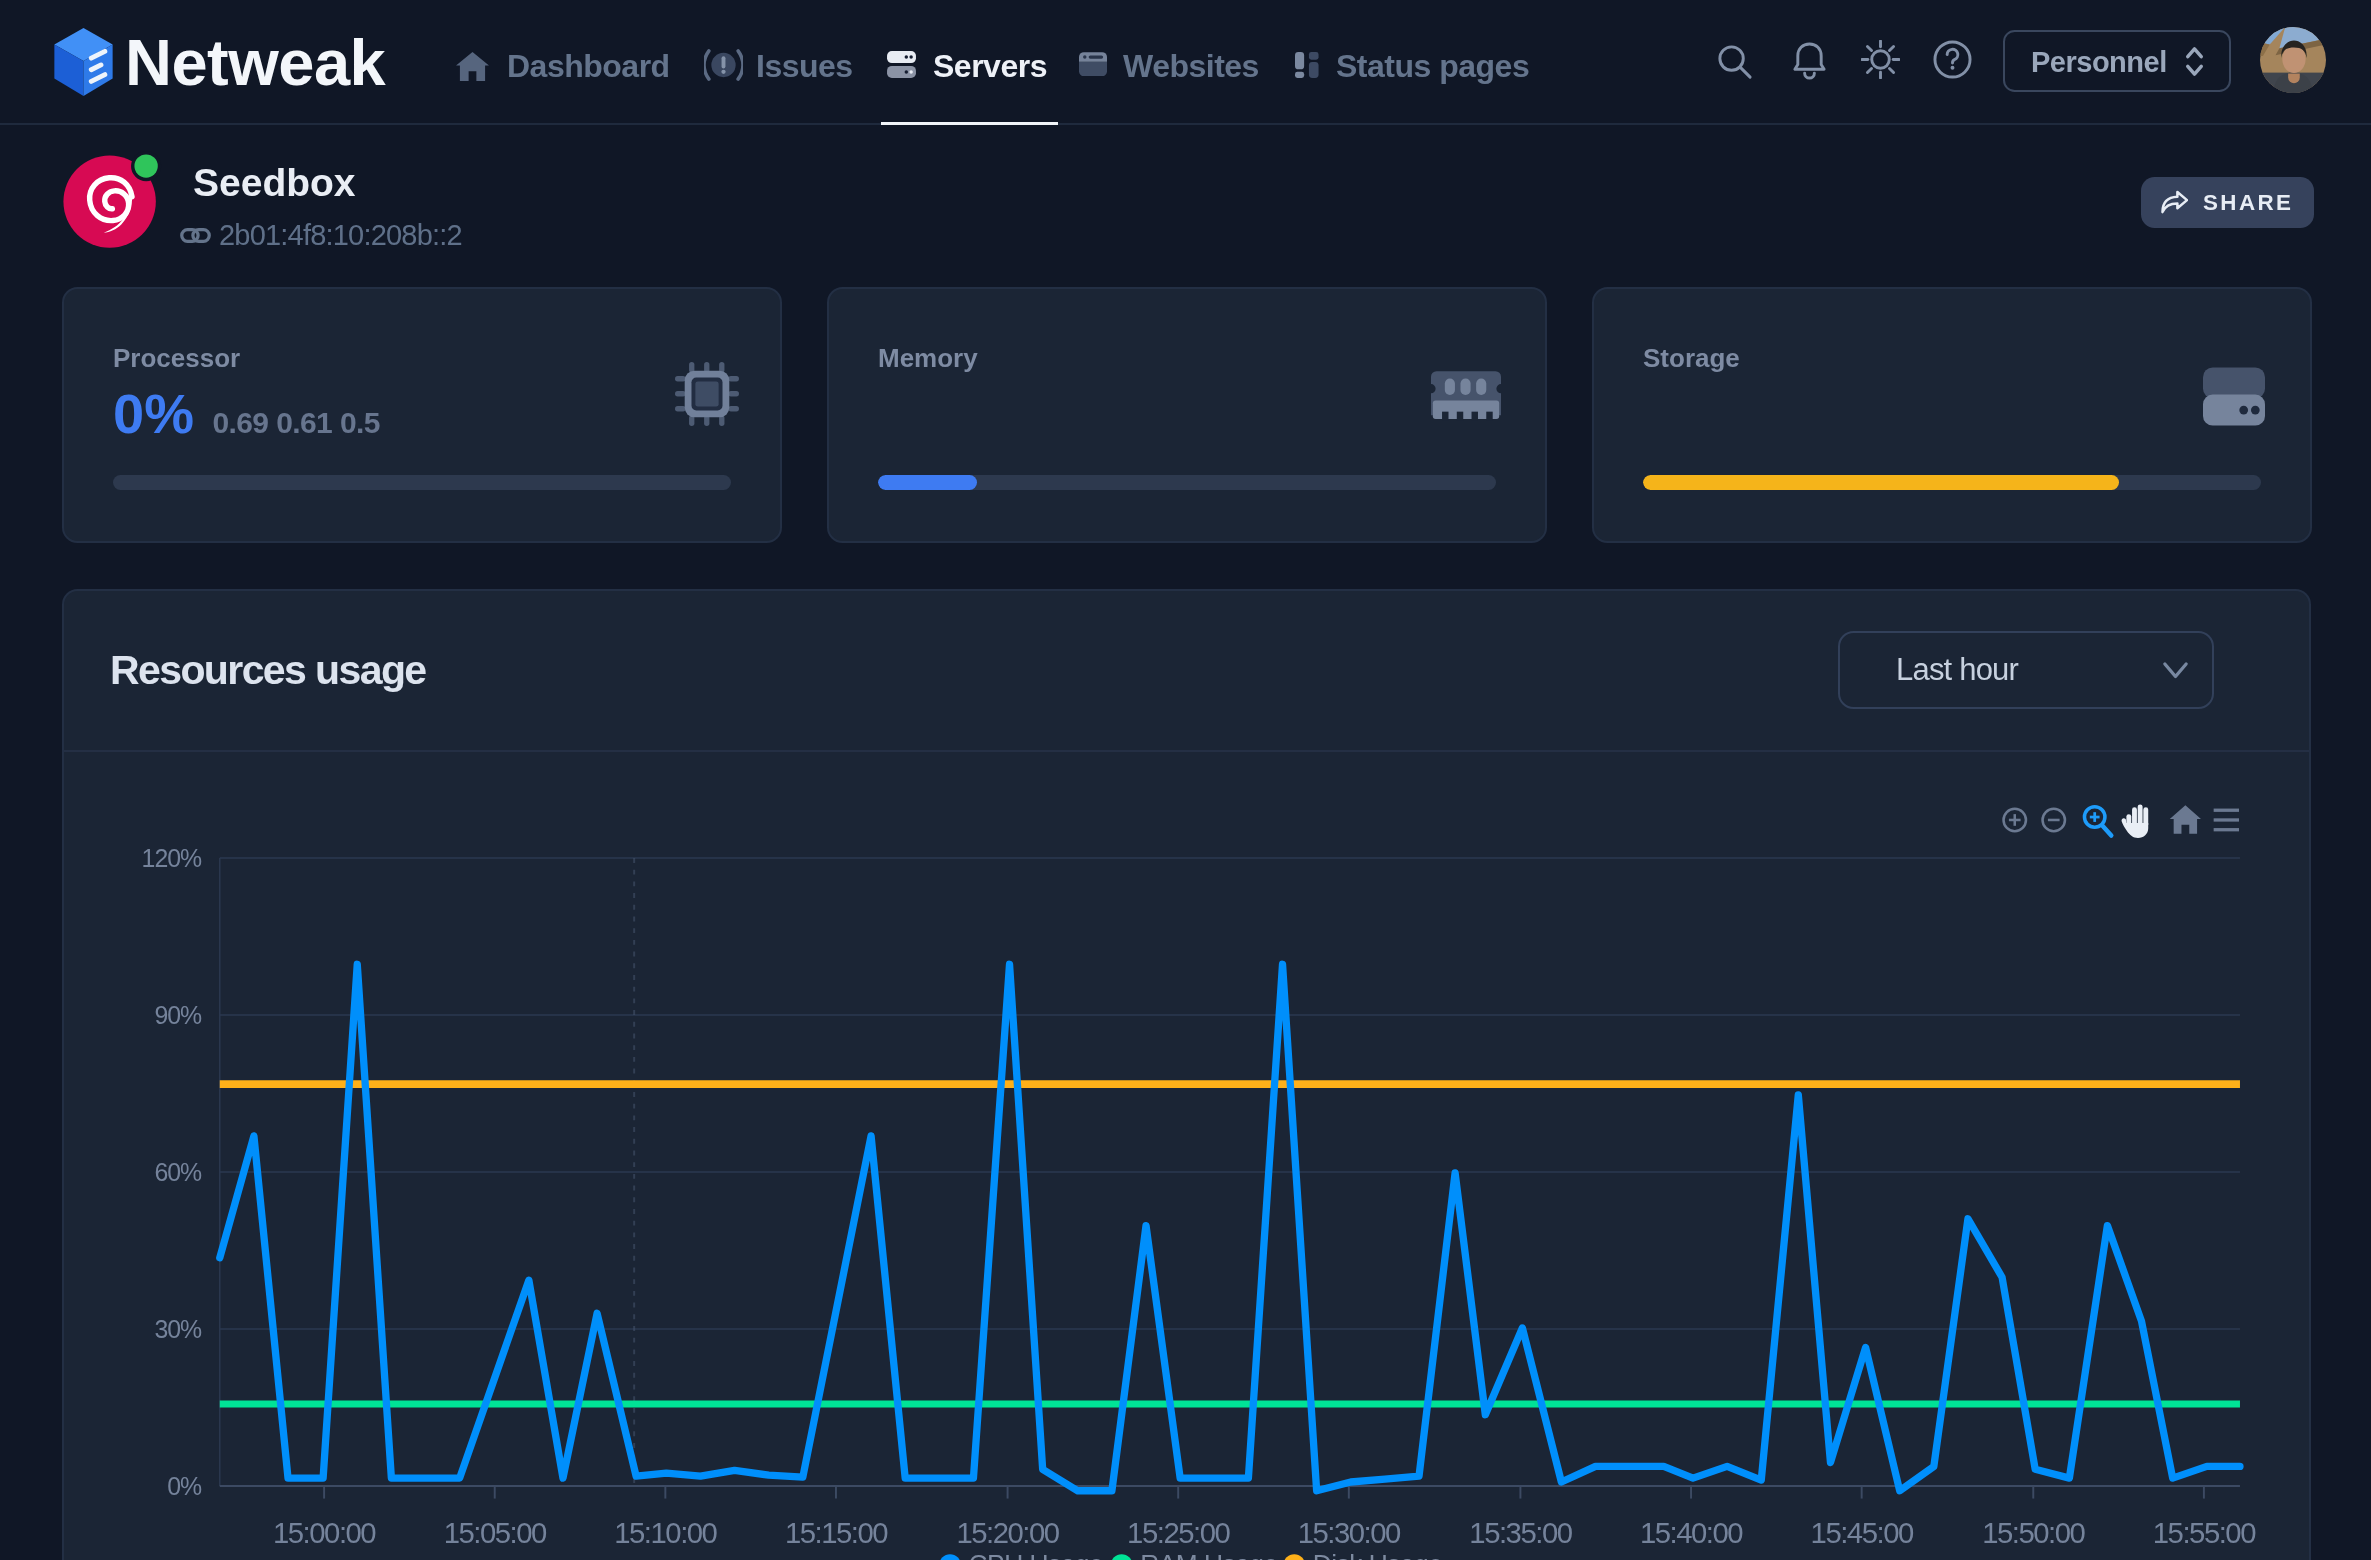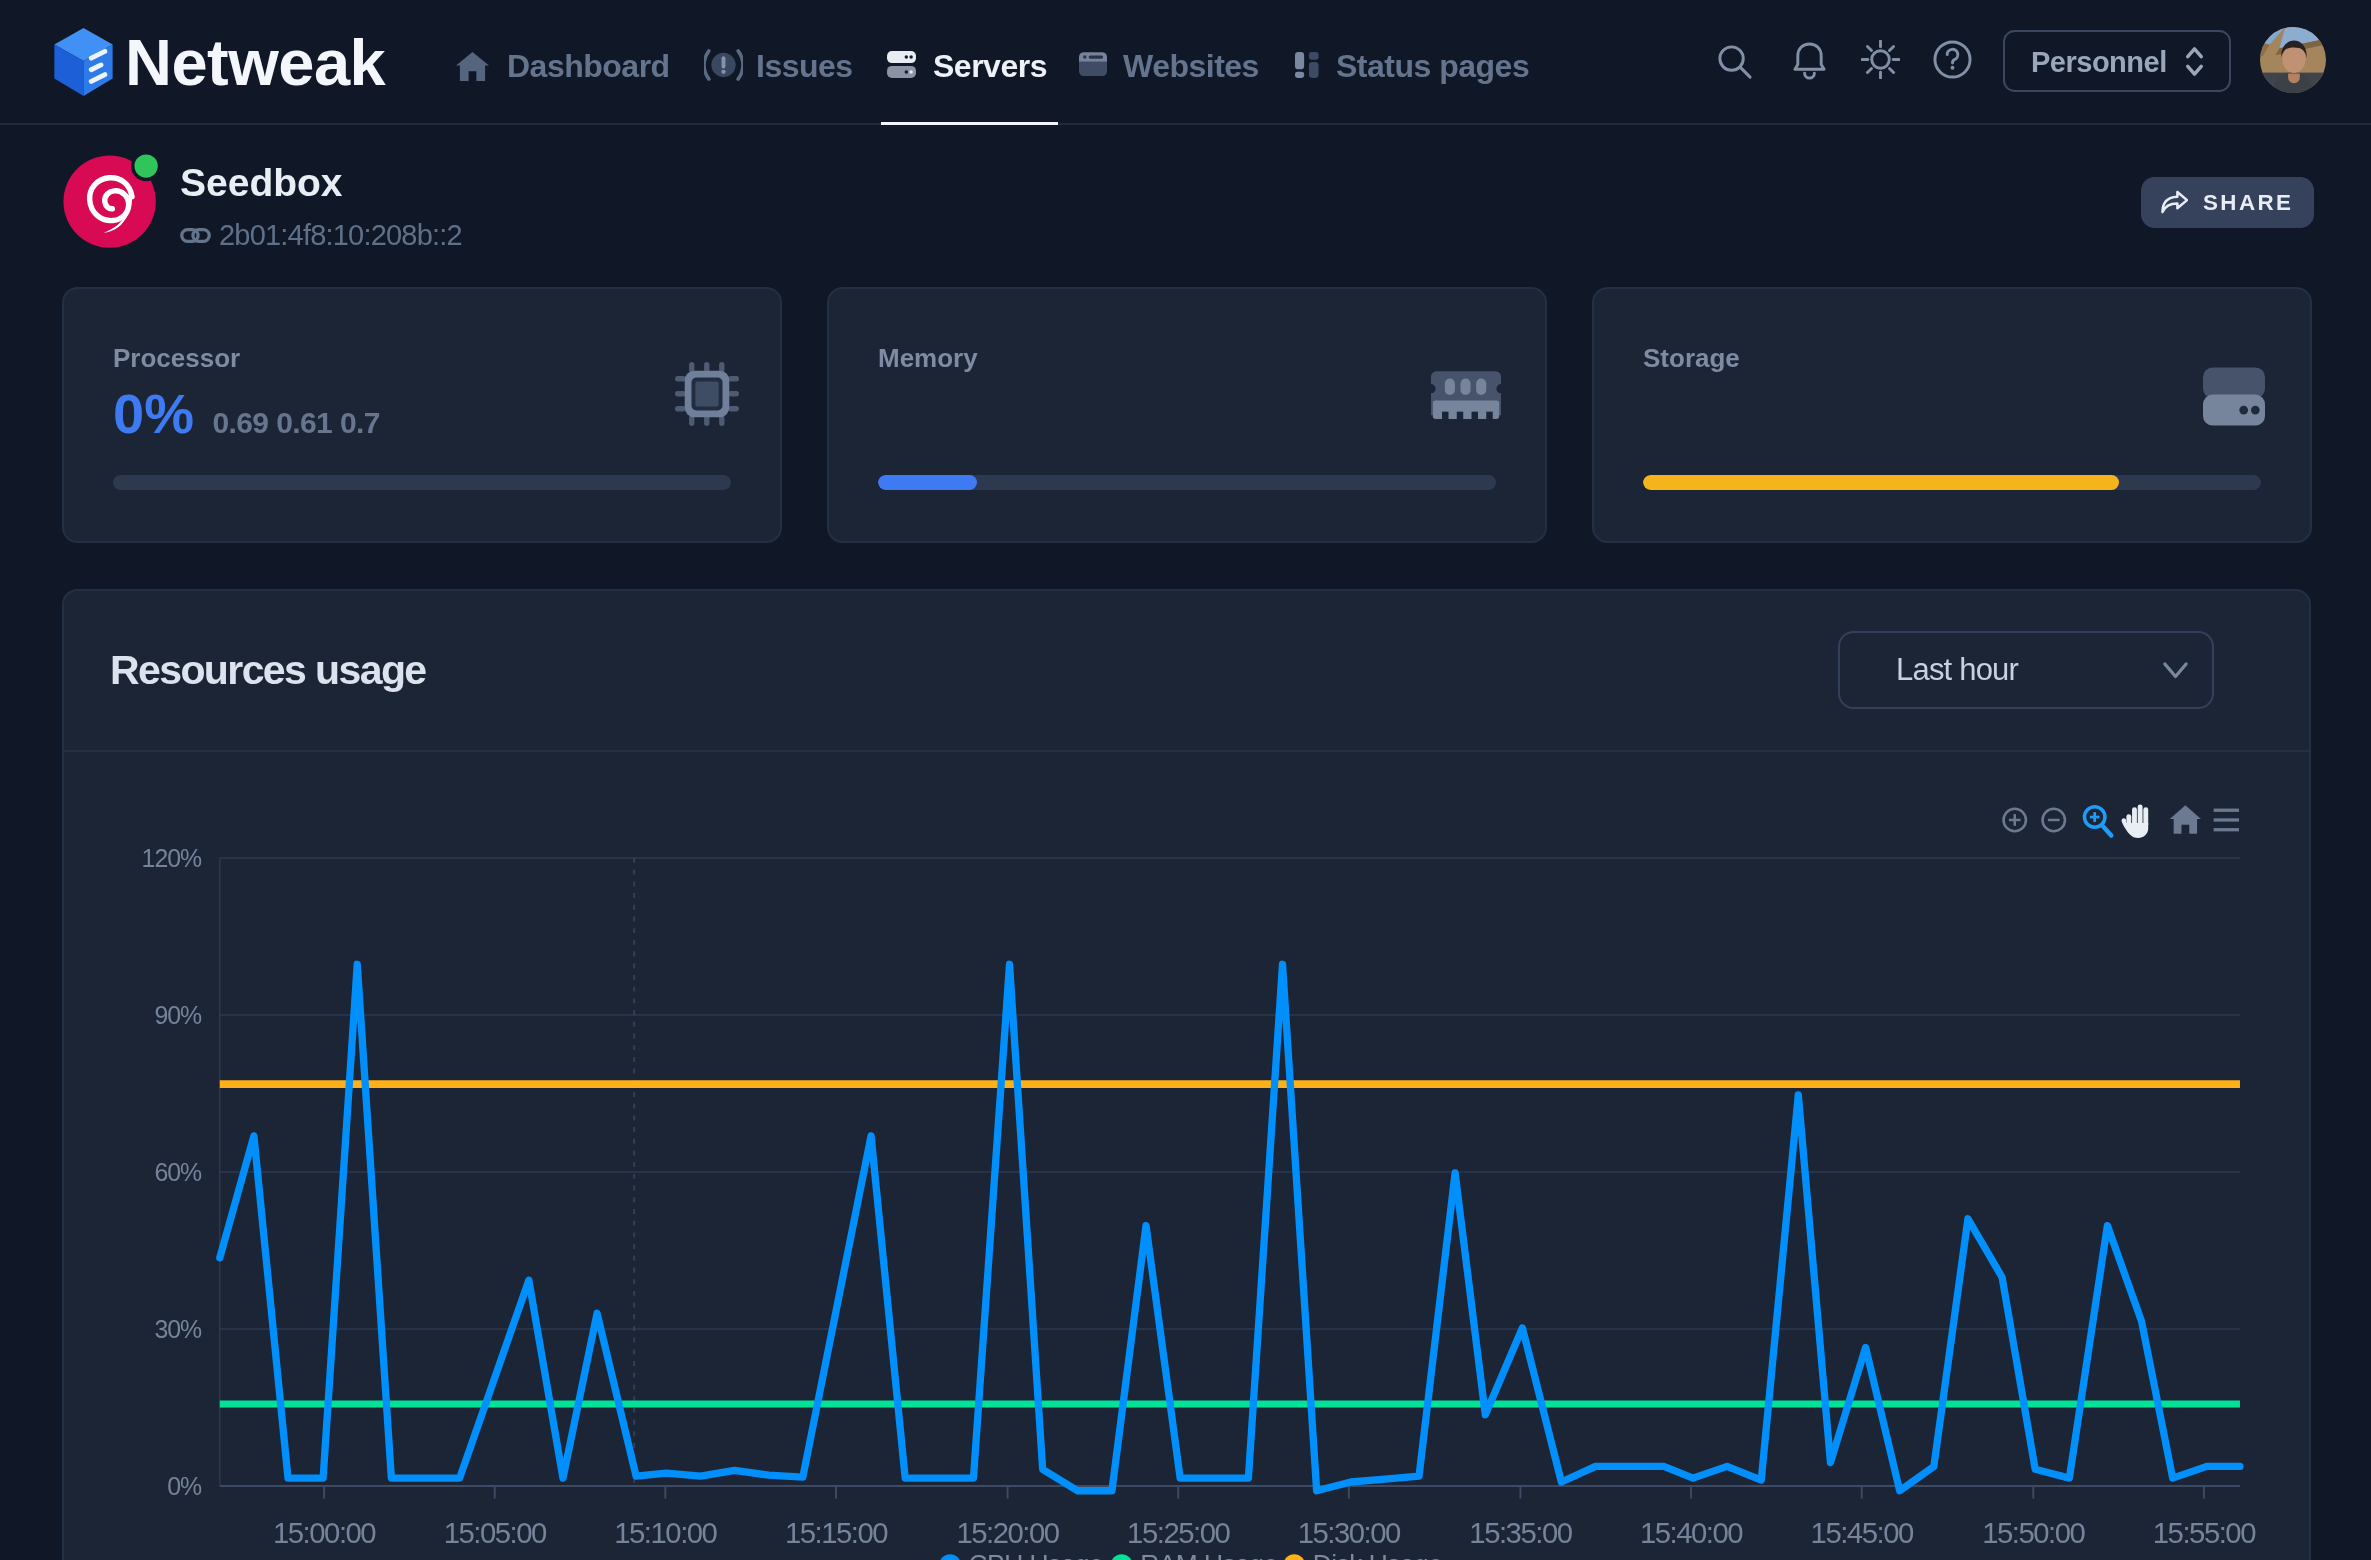--- a/index.html
+++ b/index.html
@@ -7,21 +7,21 @@
   .abs { position:absolute; }
   #page { position:relative; width:2372px; height:1560px; background:#101726;padding-left:41px; }
 
   
   #nav { position:absolute; left:0; top:0; width:2372px; height:125px; border-bottom:2px solid #1f2a3d; }
   .navtxt { position:absolute; top:50px; font-size:32px; font-weight:700; color:#64748c; line-height:1; letter-spacing:-0.5px; }
   .navtxt.active { color:#eef1f7; }
   #underline { position:absolute; left:881px; top:122px; width:177px; height:2.9px; background:#f1f5f9; }
 
   
-  #seedbox { position:absolute; left:180px; top:163px; font-size:39px; font-weight:700; color:#e9edf4; line-height:1; }
+  #seedbox { position:absolute; left:193px; top:163px; font-size:39px; font-weight:700; color:#e9edf4; line-height:1; }
   #ip { position:absolute; left:219px; top:221px; font-size:29px; font-weight:400; color:#5f7089; line-height:1; letter-spacing:-0.8px; }
   #sharebtn { position:absolute; left:2141px; top:177px; width:173px; height:51px; background:#36425c; border-radius:13.7px; }
   #sharetxt { position:absolute; left:2203px; top:192px; font-size:22.4px; font-weight:700; letter-spacing:2.4px; color:#e8edf5; line-height:1;text-align:right; }
 
   
   .card { position:absolute; top:287px; width:720px; height:256px; background:#1b2535; border:2px solid #232f44; border-radius:15.6px; }
   .clabel { position:absolute; left:49px; top:56px; font-size:26px; font-weight:700; color:#7e8ba3; line-height:1; }
   .cvalrow { position:absolute; left:49px; top:97px; display:flex; align-items:baseline; gap:18.5px; }
   .cval { font-size:56px; font-weight:700; color:#3e7bf2; line-height:1; }
   .csub { font-size:30px; font-weight:600; color:#67758e; line-height:1; letter-spacing:-0.6px; }
@@ -168,21 +168,21 @@
   <div id="sharebtn"></div>
   <svg class="abs" style="left:2161px;top:190px" width="27" height="25" viewBox="0 0 28 26">
     <path d="M17 2 L27 10.5 L17 19 L17 14 C8 14 4 17 1.5 23 C1.5 14 6 7.5 17 7 Z" fill="none" stroke="#e8edf5" stroke-width="2.6" stroke-linejoin="round"></path>
   </svg>
   <div id="sharetxt">SHARE</div>
 
   <div class="card" style="left:62px;">
     <div class="clabel">Processor</div>
     <div class="cvalrow">
         <span class="cval">0%</span>
-        <span class="csub">0.69 0.61 0.7</span>
+        <span class="csub">0.69 0.61 0.5</span>
       </div>
     <div class="track"></div>
     <svg class="cicon" style="left:611px;top:73px" width="64" height="64" viewBox="0 0 66 66">
       <g fill="#4d5b73">
         <rect x="14.5" y="0" width="5.5" height="11" rx="2.75"></rect>
           <rect x="30" y="0" width="5.5" height="11" rx="2.75"></rect>
           <rect x="45.5" y="0" width="5.5" height="11" rx="2.75"></rect>
         <rect x="14.5" y="55" width="5.5" height="11" rx="2.75"></rect>
           <rect x="30" y="55" width="5.5" height="11" rx="2.75"></rect>
           <rect x="45.5" y="55" width="5.5" height="11" rx="2.75"></rect>

